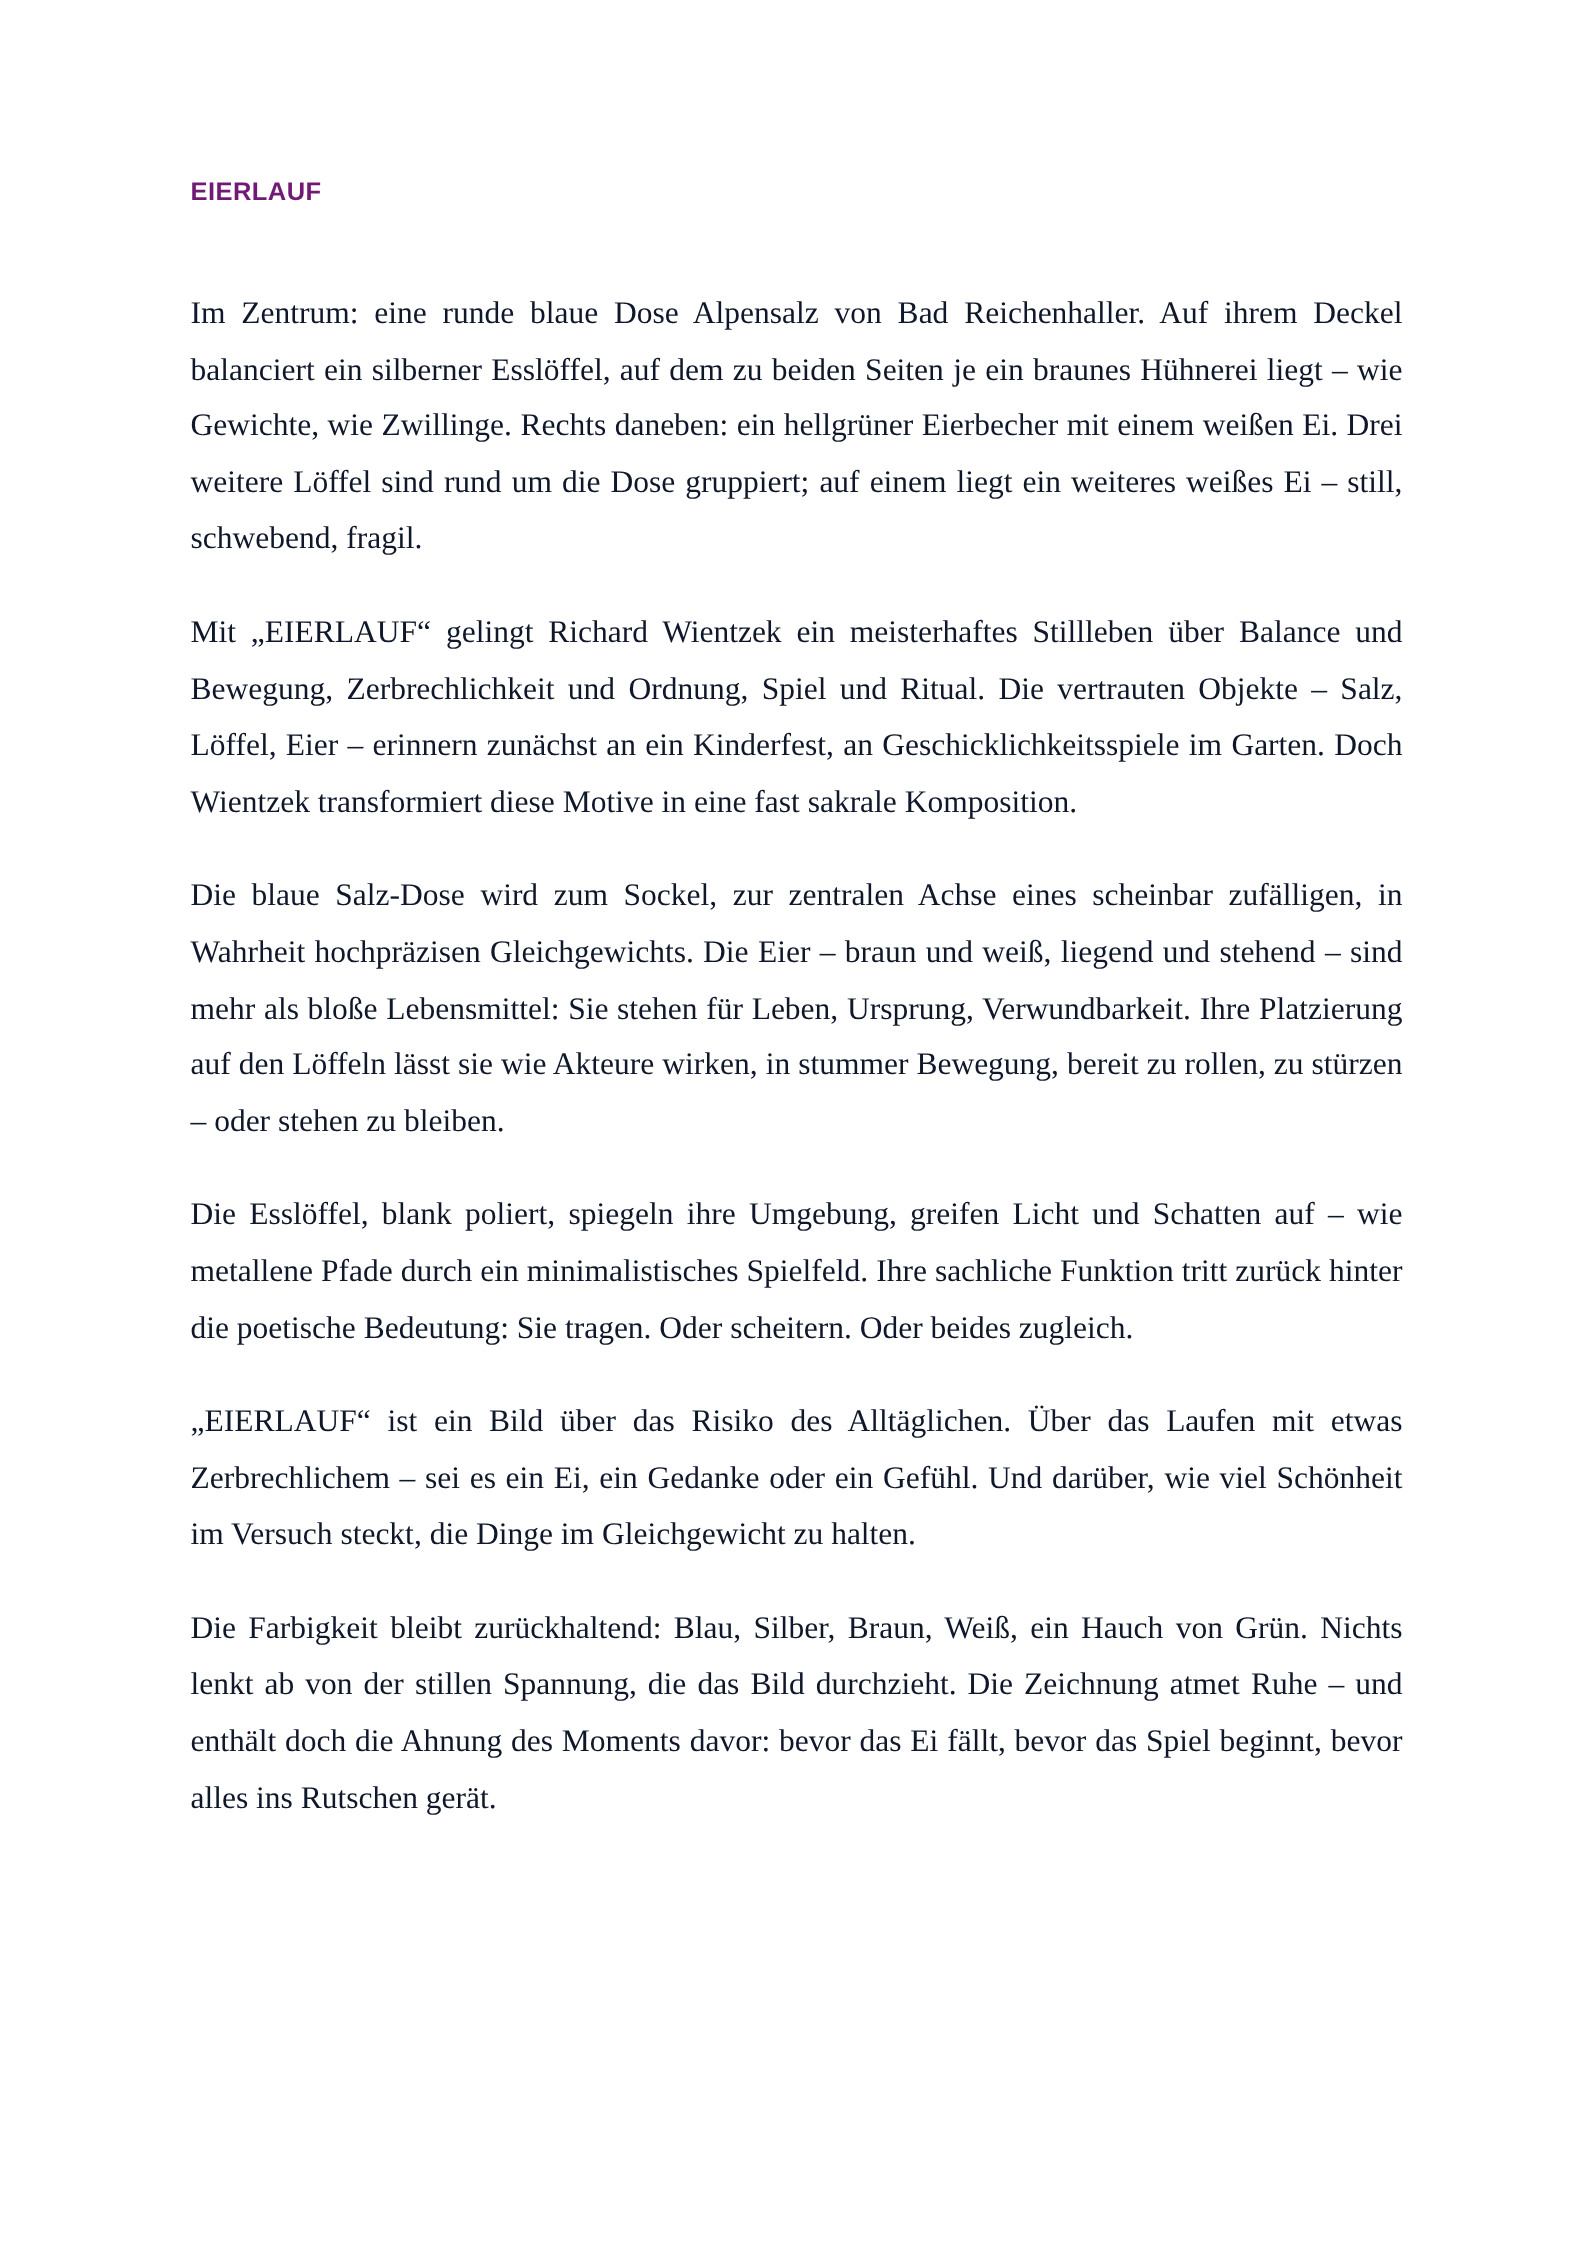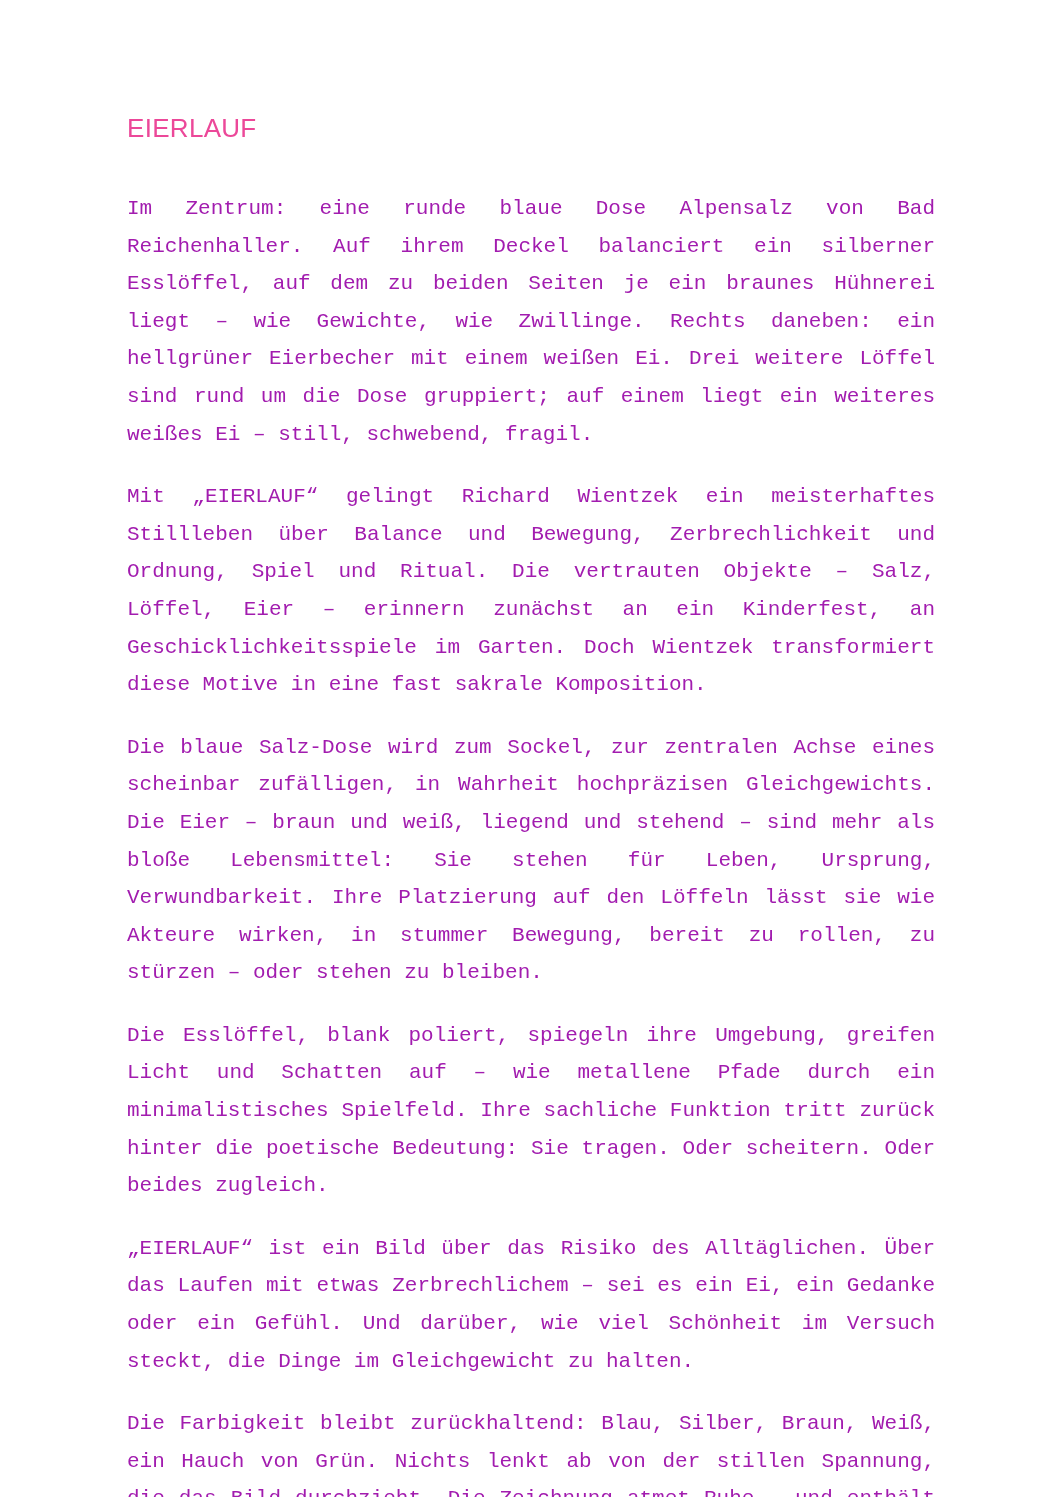--- a/index.html
+++ b/index.html
@@ -16,35 +16,35 @@
   }
   .page {
     box-sizing: border-box;
     width: 1058px;
     height: 1497px;
     background: #ffffff;
     padding: 112px 123px 0 127px;
   }
   .doc-title {
     font-family: "Liberation Sans", sans-serif;
-    font-size: 26px;
+    font-size: 17px;
     line-height: 32px;
-    font-weight: normal;
-    color: #ec4899;
+    font-weight: bold;
+    color: #701a75;
     margin: 0 0 46px 0;
     letter-spacing: 0.3px;
   }
   .doc-paragraph {
-    font-family: Liberation Mono, monospace;
+    font-family: Liberation Serif, serif;
     font-size: 21px;
     line-height: 37.6px;
     text-align: justify;
     text-justify: inter-word;
     hyphens: none;
-    color: #a21caf;
+    color: #0f172a;
     margin: 0 0 25px 0;
   }
 </style>
 </head>
 <body>
 
 <div class="page">
   <h1 class="doc-title">EIERLAUF</h1>
 
   <p class="doc-paragraph">Im Zentrum: eine runde blaue Dose Alpensalz von Bad Reichenhaller. Auf ihrem Deckel balanciert ein silberner Esslöffel, auf dem zu beiden Seiten je ein braunes Hühnerei liegt – wie Gewichte, wie Zwillinge. Rechts daneben: ein hellgrüner Eierbecher mit einem weißen Ei. Drei weitere Löffel sind rund um die Dose gruppiert; auf einem liegt ein weiteres weißes Ei – still, schwebend, fragil.</p>

